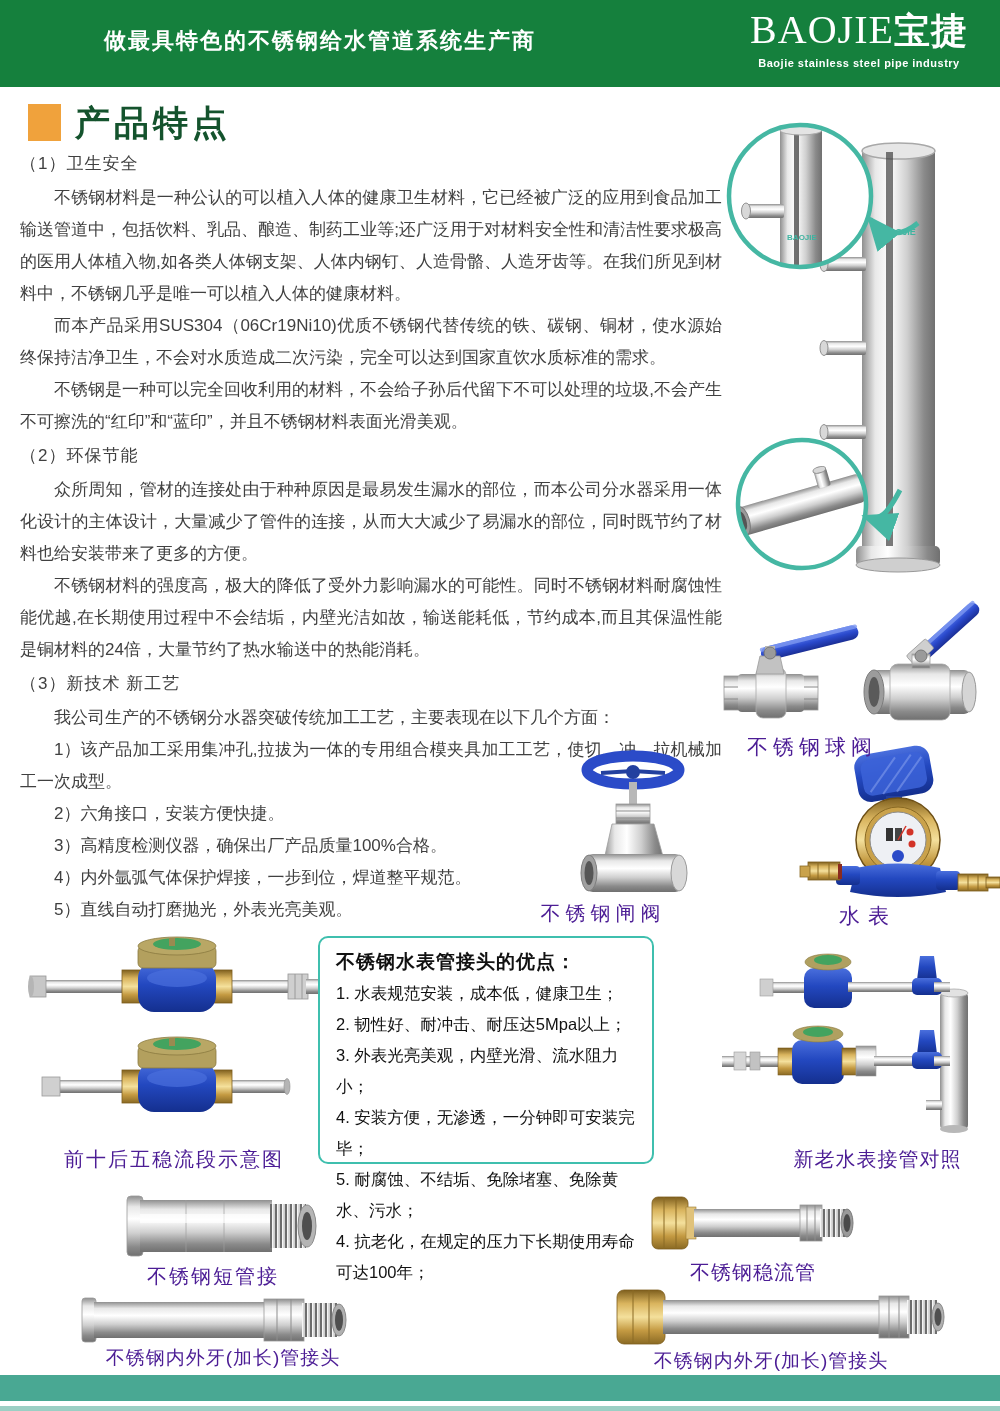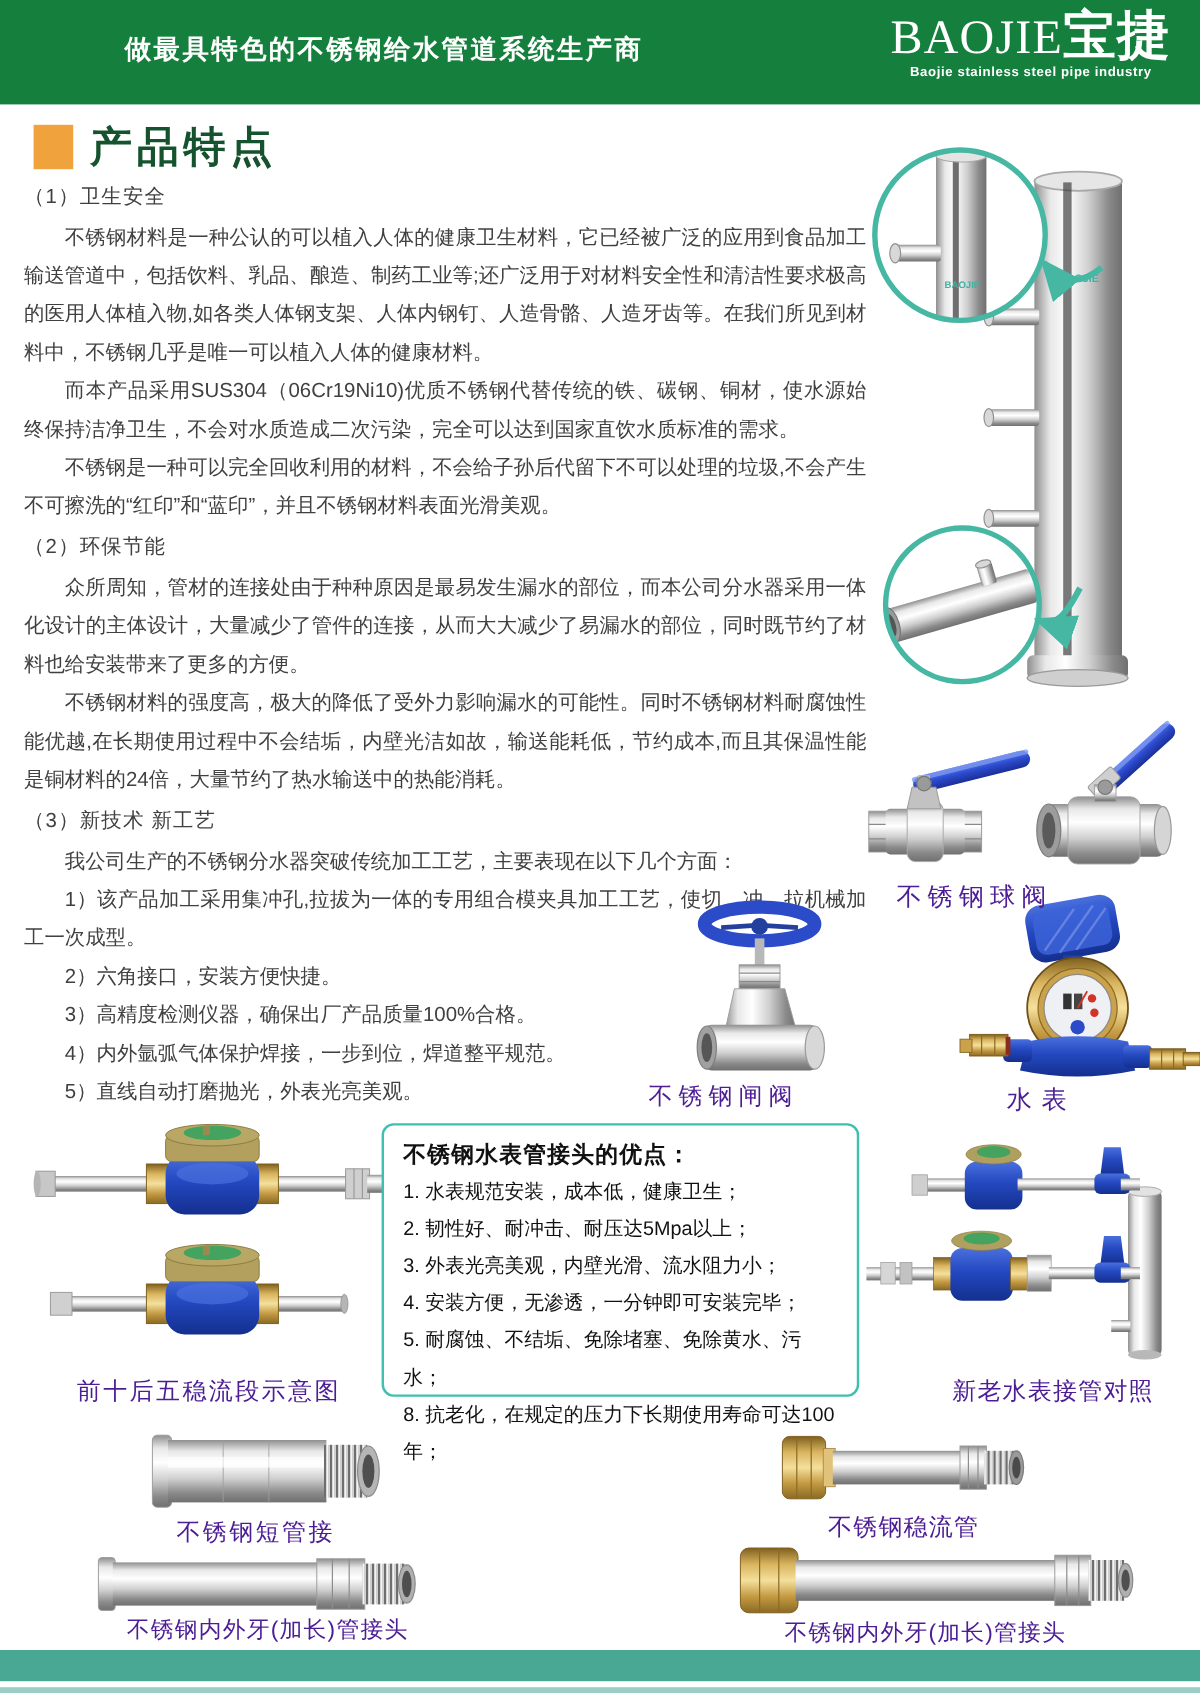--- a/index.html
+++ b/index.html
@@ -4,35 +4,35 @@
 <style>
   html,body{margin:0;padding:0;}
   body{width:1000px;font-family:"Liberation Sans",sans-serif;}
   .page{position:relative;width:1000px;height:1411px;background:#ffffff;overflow:hidden;}
 
   
   .header{position:absolute;left:0;top:0;width:1000px;height:87px;background:#15803d;}
   .slogan{position:absolute;left:104px;top:26px;color:#ffffff;font-size:22px;font-weight:bold;letter-spacing:2px;}
   .logo{position:absolute;right:16px;top:8px;width:250px;text-align:center;color:#ffffff;}
   .logo-main{font-family:"Liberation Serif",serif;font-size:40px;line-height:44px;letter-spacing:1px;white-space:nowrap;}
-  .logo-main .cjk{font-family:Liberation Sans, sans-serif;font-weight:bold;font-size:44px;}
+  .logo-main .cjk{font-family:Liberation Mono, monospace;font-weight:bold;font-size:36px;}
   .logo-sub{font-size:11px;font-weight:bold;letter-spacing:.5px;margin-top:1px;}
 
   
   .title-row{position:absolute;left:28px;top:104px;display:flex;align-items:flex-start;}
   .title-square{width:33px;height:37px;background:#f0a23c;}
   .page-title{color:#14532d;font-size:35px;font-weight:bold;letter-spacing:4px;margin-left:14px;line-height:37px;}
 
   
   .text-col{position:absolute;left:20px;top:146px;width:702px;font-size:17px;line-height:32px;color:#404040;text-align:justify;}
   .sec-heading{margin:2px 0;letter-spacing:1px;}
   .text-col p{margin:0;text-indent:2em;}
 
   
-  .adv-box{position:absolute;left:318px;top:936px;width:398px;height:228px;border:2px solid #3fbfae;border-radius:10px;background:#ffffff;box-sizing:border-box;padding:9px 14px 0 16px;}
+  .adv-box{position:absolute;left:318px;top:936px;width:336px;height:228px;border:2px solid #3fbfae;border-radius:10px;background:#ffffff;box-sizing:border-box;padding:9px 14px 0 16px;}
   .adv-title{font-size:19px;font-weight:bold;letter-spacing:1px;margin:2px 0 3px;color:#111;}
   .adv-item{font-size:16.5px;line-height:31px;margin:0;color:#111;}
 
   
   .caption{position:absolute;font-size:20px;color:#4c1d95;letter-spacing:2px;text-align:center;white-space:nowrap;}
   .cap-ball{left:737px;top:733px;width:150px;font-size:21px;letter-spacing:5px;}
   .cap-gate{left:523px;top:900px;width:160px;letter-spacing:5px;}
   .cap-meter{left:788px;top:902px;width:160px;font-size:21px;letter-spacing:8px;}
   .cap-flow{left:55px;top:1146px;width:238px;}
   .cap-cmp{left:790px;top:1146px;width:175px;letter-spacing:1px;}
@@ -410,21 +410,21 @@
     <ellipse cx="323" cy="28" rx="3.5" ry="9" fill="#4f4f4f"></ellipse>
   </svg>
 
   <div class="adv-box">
     <div class="adv-title">不锈钢水表管接头的优点：</div>
     <p class="adv-item">1. 水表规范安装，成本低，健康卫生；</p>
     <p class="adv-item">2. 韧性好、耐冲击、耐压达5Mpa以上；</p>
     <p class="adv-item">3. 外表光亮美观，内壁光滑、流水阻力小；</p>
     <p class="adv-item">4. 安装方便，无渗透，一分钟即可安装完毕；</p>
     <p class="adv-item">5. 耐腐蚀、不结垢、免除堵塞、免除黄水、污水；</p>
-    <p class="adv-item">8. 抗老化，在规定的压力下长期使用寿命可达100年；</p>
+    <p class="adv-item">4. 抗老化，在规定的压力下长期使用寿命可达100年；</p>
   </div>
 
   <div class="caption cap-ball">不锈钢球阀</div>
   <div class="caption cap-gate">不锈钢闸阀</div>
   <div class="caption cap-meter">水表</div>
   <div class="caption cap-flow">前十后五稳流段示意图</div>
   <div class="caption cap-cmp">新老水表接管对照</div>
   <div class="caption cap-short">不锈钢短管接</div>
   <div class="caption cap-stab">不锈钢稳流管</div>
   <div class="caption cap-longl">不锈钢内外牙(加长)管接头</div>

